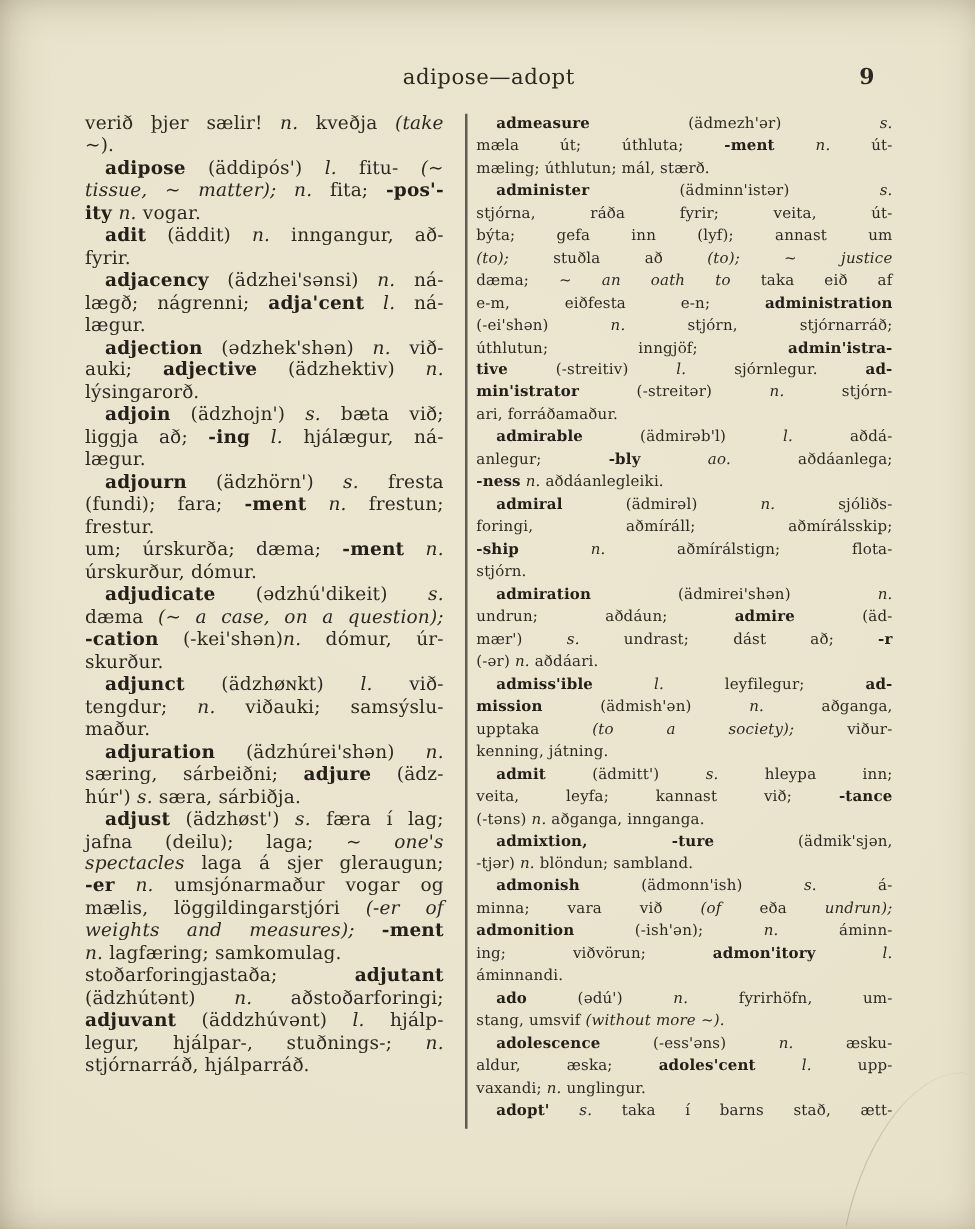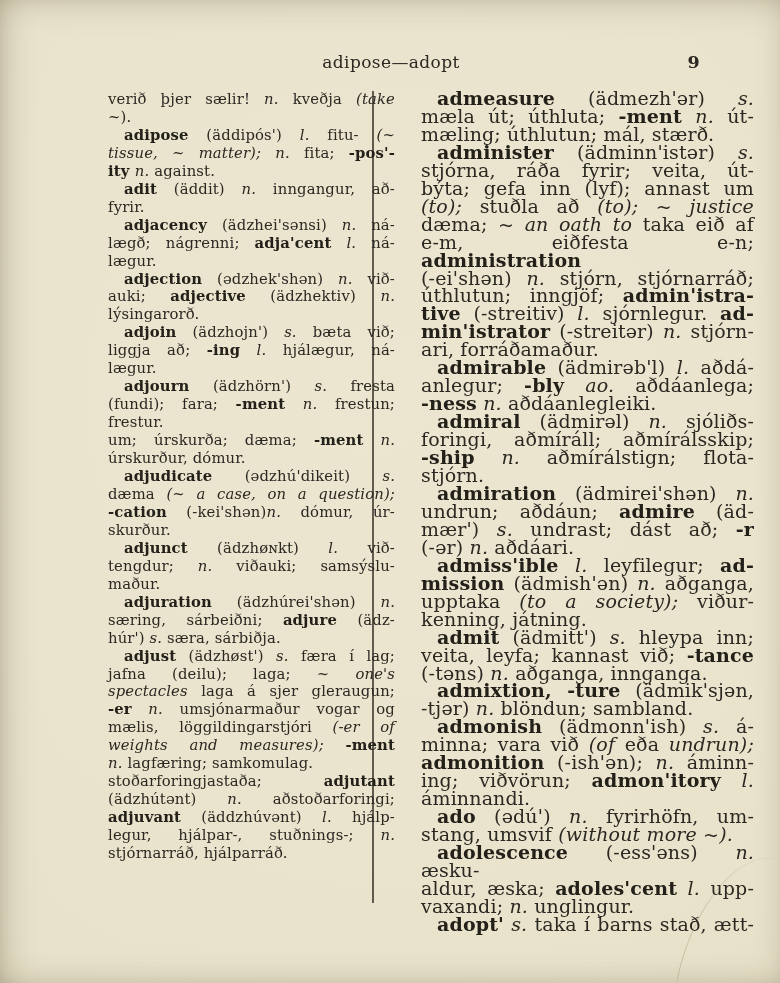--- a/index.html
+++ b/index.html
@@ -19,23 +19,23 @@
   }
   .header {
     position: absolute; top: 52px; left: 68px; width: 646px;
     text-align: center;
     font-size: 17px; letter-spacing: .4px;
   }
   .pagenum {
     position: absolute; right: 14px; top: 0;
     font-weight: bold; font-size: 17.5px;
   }
-  .col { position: absolute; top: 90px; margin-left: 40px; }
+  .col { position: absolute; top: 90px; }
   .col-left  { left: 68px;  width: 287px; font-size: 14.8px; }
-  .col-right { left: 381px; width: 333px; font-size: 19px; }
+  .col-right { left: 381px; width: 333px; font-size: 12px; }
   .divider {
     position: absolute; top: 91px; left: 372px;
     width: 1.5px; height: 812px;
     background: rgba(58,53,43,.78);
   }
   .line { line-height: 17.95px; text-align: left; letter-spacing: .15px; }
   .line.just { text-align: justify; text-align-last: justify; }
   .line.ind  { text-indent: 16px; }
   span.b { font-weight: bold; color: #232019; }
   span.i { font-style: italic; }
@@ -54,21 +54,21 @@
   <div class="header">
     <span class="title">adipose—adopt</span>
     <span class="pagenum">9</span>
   </div>
   <div class="divider"></div>
   <div class="col col-left">
       <div class="line just"><span>verið þjer sælir! </span><span class="i">n.</span><span> kveðja </span><span class="i">(take</span></div>
       <div class="line"><span>~).</span></div>
       <div class="line ind just"><span class="b">adipose</span><span> (äddipós') </span><span class="i">l.</span><span> fitu- </span><span class="i">(~</span></div>
       <div class="line just"><span class="i">tissue, ~ matter); n.</span><span> fita; </span><span class="b">-pos'-</span></div>
-      <div class="line"><span class="b">ity </span><span class="i">n.</span><span> against.</span></div>
+      <div class="line"><span class="b">ity </span><span class="i">n.</span><span> vogar.</span></div>
       <div class="line ind just"><span class="b">adit</span><span> (äddit) </span><span class="i">n.</span><span> inngangur, að-</span></div>
       <div class="line"><span>fyrir.</span></div>
       <div class="line ind just"><span class="b">adjacency</span><span> (ädzhei'sənsi) </span><span class="i">n.</span><span> ná-</span></div>
       <div class="line just"><span>lægð; nágrenni; </span><span class="b">adja'cent</span><span> </span><span class="i">l.</span><span> ná-</span></div>
       <div class="line"><span>lægur.</span></div>
       <div class="line ind just"><span class="b">adjection</span><span> (ədzhek'shən) </span><span class="i">n.</span><span> við-</span></div>
       <div class="line just"><span>auki; </span><span class="b">adjective</span><span> (ädzhektiv) </span><span class="i">n.</span></div>
       <div class="line"><span>lýsingarorð.</span></div>
       <div class="line ind just"><span class="b">adjoin</span><span> (ädzhojn') </span><span class="i">s.</span><span> bæta við;</span></div>
       <div class="line just"><span>liggja að; </span><span class="b">-ing</span><span> </span><span class="i">l.</span><span> hjálægur, ná-</span></div>

